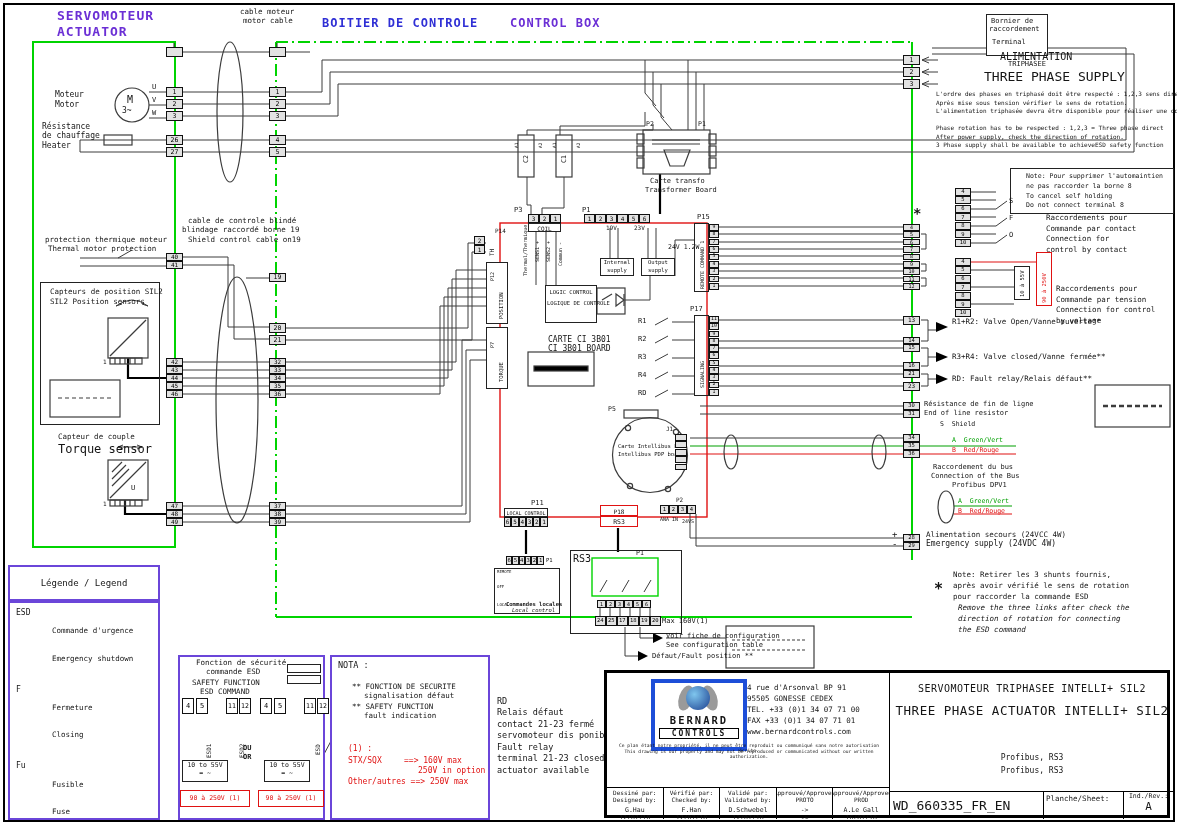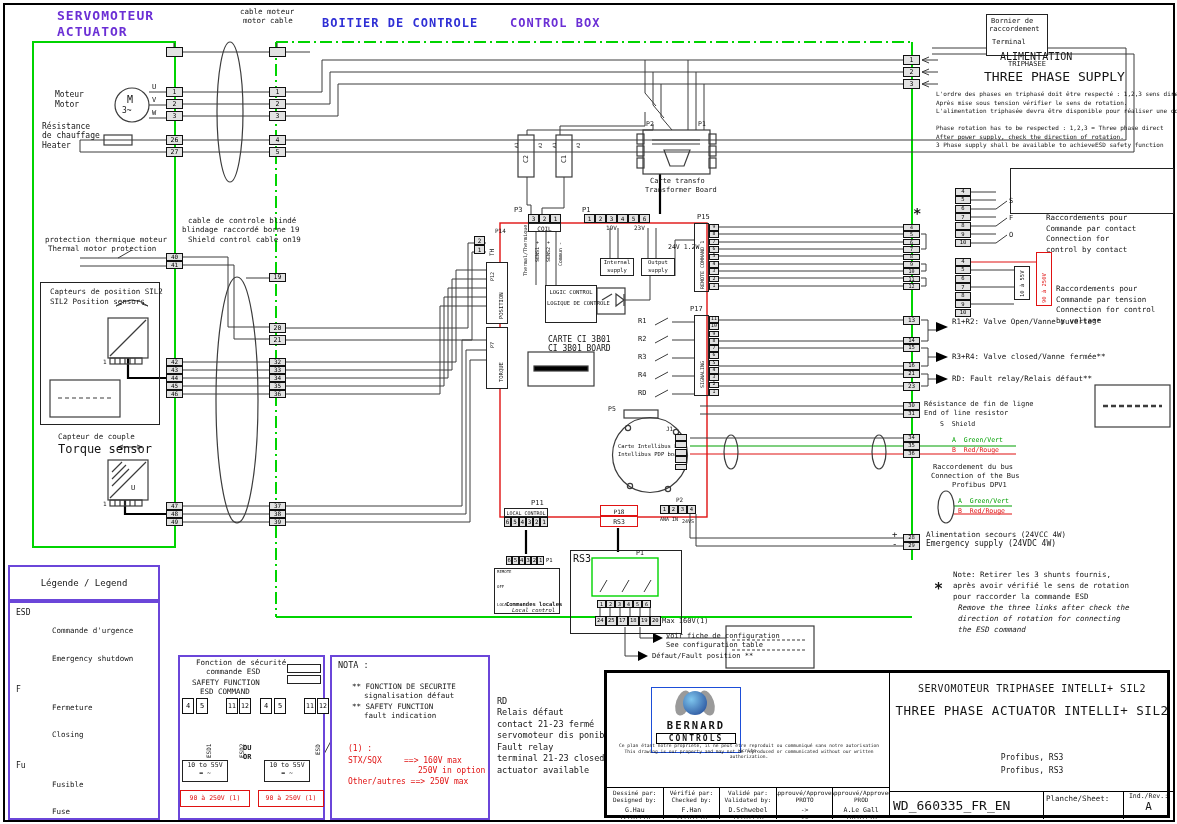--- a/index.html
+++ b/index.html
@@ -460,20 +460,21 @@
       <div class="t" style="width:17px;height:9.5px;font-size:6.5px">1</div>
       <div class="t" style="width:17px;height:9.5px;font-size:6.5px">2</div>
       <div class="t" style="width:17px;height:9.5px;font-size:6.5px">3</div>
     </div>
 <div class="lbl" style="left:1000px;top:51px;font-size:10px">ALIMENTATION</div>
 <div class="lbl" style="left:1008px;top:60px;font-size:7px">TRIPHASEE</div>
 <div class="lbl" style="left:984px;top:69px;font-size:13px">THREE PHASE SUPPLY</div>
 <div class="lbl" style="left:936px;top:90px;font-size:6px;line-height:1.45"><div class="ln">L'ordre des phases en triphasé doit être respecté : 1,2,3 sens direct.</div><div class="ln">Après mise sous tension vérifier le sens de rotation.</div><div class="ln">L'alimentation triphasée devra être disponible pour réaliser une commande d'ESD</div></div>
 <div class="lbl" style="left:936px;top:124px;font-size:6px;line-height:1.45"><div class="ln">Phase rotation has to be respected : 1,2,3 = Three phase direct</div><div class="ln">After power supply, check the direction of rotation.</div><div class="ln">3 Phase supply shall be available to achieveESD safety function</div></div>
 <div class="box nofill" style="left:1010px;top:168px;width:164px;height:46px;border-width:1.5px"></div>
+<div class="lbl" style="left:1016px;top:172px;font-size:6.5px;line-height:1.5"><div class="ln" style="padding-left:10px">Note: Pour supprimer l'automaintien</div><div class="ln" style="padding-left:10px">ne pas raccorder la borne 8</div><div class="ln" style="padding-left:10px">To cancel self holding</div><div class="ln" style="padding-left:10px">Do not connect terminal 8</div></div>
 
 <div class="lbl b" style="left:913px;top:205px;font-size:14px">*</div>
 <div class="strip" style="left:903px;top:224px;gap:0.8px">
       <div class="t" style="width:17px;height:6.6px;font-size:5px">4</div>
       <div class="t" style="width:17px;height:6.6px;font-size:5px">5</div>
       <div class="t" style="width:17px;height:6.6px;font-size:5px">6</div>
       <div class="t" style="width:17px;height:6.6px;font-size:5px">7</div>
       <div class="t" style="width:17px;height:6.6px;font-size:5px">8</div>
       <div class="t" style="width:17px;height:6.6px;font-size:5px">9</div>
       <div class="t" style="width:17px;height:6.6px;font-size:5px">10</div>
@@ -624,27 +625,28 @@
 <div class="lbl red" style="left:348px;top:756px;font-size:8px">STX/SQX</div>
 <div class="lbl red" style="left:404px;top:756px;font-size:8px">==&gt; 160V max</div>
 <div class="lbl red" style="left:418px;top:766px;font-size:8px">250V in option</div>
 <div class="lbl red" style="left:348px;top:777px;font-size:8px">Other/autres ==&gt; 250V max</div>
 
 <div class="lbl" style="left:497px;top:696px;font-size:8.5px;line-height:1.35"><div class="ln">RD</div><div class="ln">Relais défaut</div><div class="ln">contact 21-23 fermé</div><div class="ln">servomoteur dis ponible</div><div class="ln">Fault relay</div><div class="ln">terminal 21-23 closed</div><div class="ln">actuator available</div></div>
 
 <div style="position:absolute;left:604px;top:670px;width:566px;height:148px;border:3px solid #000;background:#fff;box-sizing:border-box">
   <div style="position:absolute;left:282px;top:0;width:1px;height:100%;background:#000"></div>
 
-  <div style="position:absolute;left:44px;top:14px;width:88px;height:64px;border:1px solid #1d4ed8">
+  <div style="position:absolute;left:44px;top:6px;width:88px;height:64px;border:4px solid #1d4ed8">
     <div style="position:absolute;left:24px;top:2px;width:14px;height:26px;background:#9a9a9a;border-radius:7px/13px;transform:rotate(18deg)"></div>
     <div style="position:absolute;left:48px;top:2px;width:14px;height:26px;background:#9a9a9a;border-radius:7px/13px;transform:rotate(-18deg)"></div>
     <div style="position:absolute;left:31px;top:3px;width:24px;height:24px;border-radius:50%;background:radial-gradient(circle at 35% 35%,#7fc6ee,#1b3f8f)"></div>
     <div class="b" style="position:absolute;left:0;top:31px;width:100%;text-align:center;font-size:10.5px;letter-spacing:2px">BERNARD</div>
     <div class="b" style="position:absolute;left:4px;top:45px;width:78px;text-align:center;font-size:8px;letter-spacing:2px;border:1.5px solid #000">CONTROLS</div>
   </div>
+  <div style="position:absolute;left:140px;top:10px;font-size:7.5px;line-height:1.45;white-space:pre"><div class="ln">4 rue d'Arsonval BP 91</div><div class="ln">95505 GONESSE CEDEX</div><div class="ln">TEL. +33 (0)1 34 07 71 00</div><div class="ln">FAX +33 (0)1 34 07 71 01</div><div class="ln">www.bernardcontrols.com</div></div>
   <div style="position:absolute;left:4px;top:70px;width:276px;font-size:4.6px;text-align:center">Ce plan étant notre propriété, il ne peut être reproduit ou communiqué sans notre autorisation écrite.</div>
   <div style="position:absolute;left:4px;top:76px;width:276px;font-size:4.6px;text-align:center">This drawing is our property and may not be reproduced or communicated without our written authorization.</div>
 
 
   <div style="position:absolute;left:0;top:114px;width:282px;height:31px;border-top:1px solid #000;display:flex">
         <div class="tb-cell">
       <div class="tb-role">Dessiné par:</div>
       <div class="tb-role">Designed by:</div>
       <div class="tb-name">G.Hau</div>
       <div class="tb-date">12/07/18</div>

